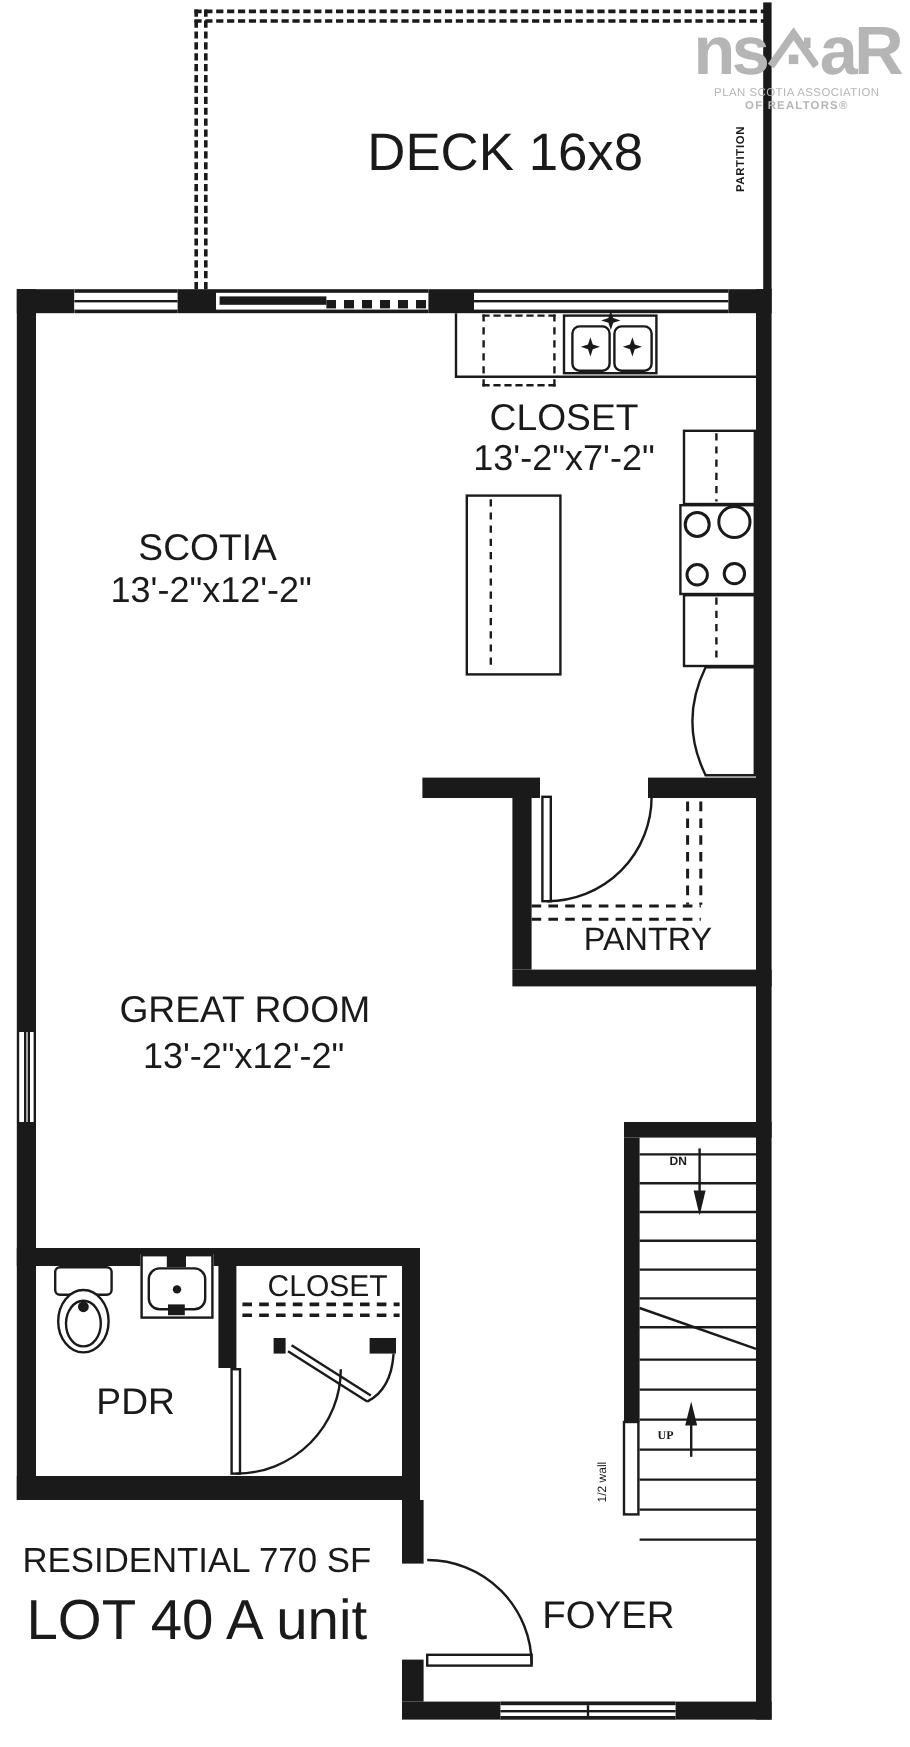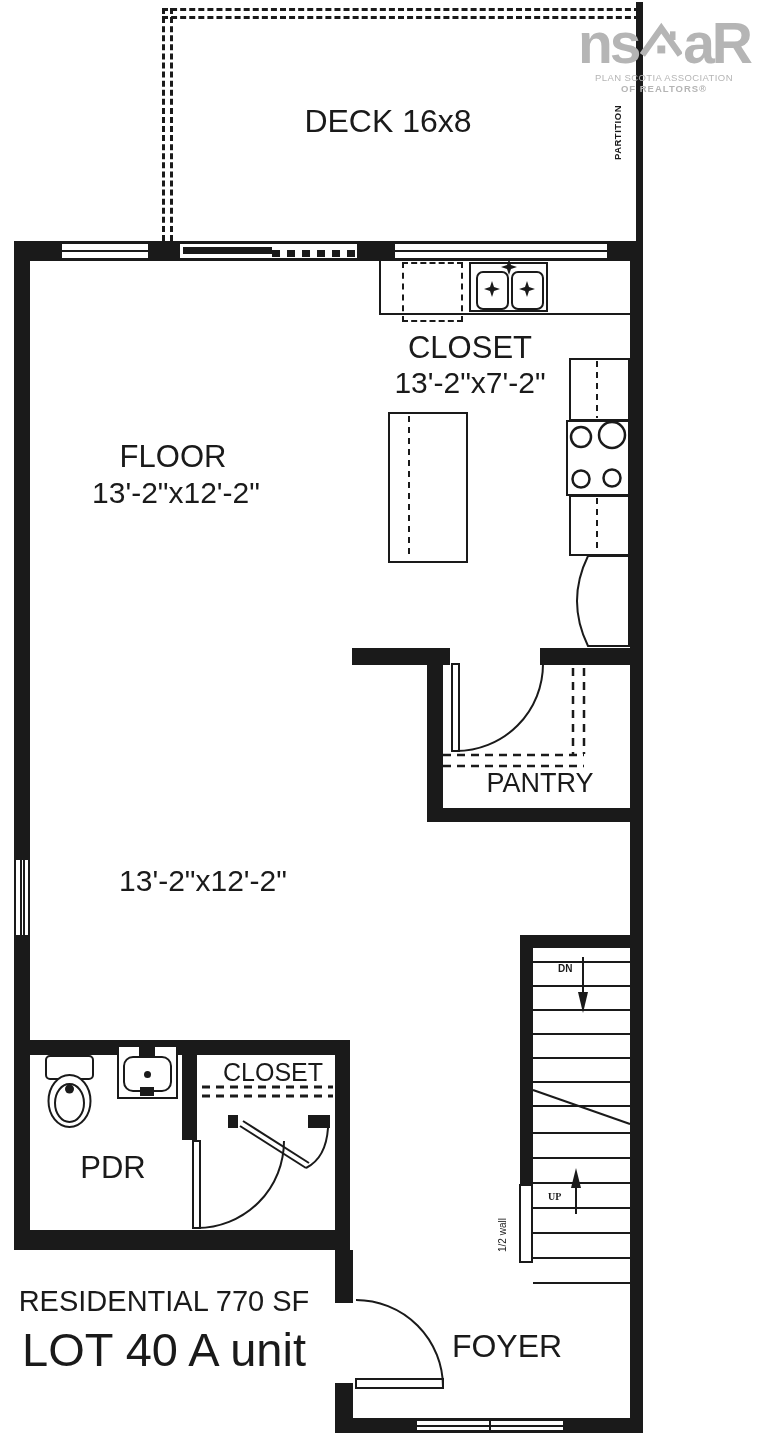--- a/index.html
+++ b/index.html
@@ -158,25 +158,26 @@
 
     <g fill="#1a1a1a" stroke="none">
       <polygon points="583,1013 578,992 588,992"></polygon>
       <polygon points="576,1168 571,1188 581,1188"></polygon>
       <path d="M492 281 l2,6 6,2 -6,2 -2,6 -2,-6 -6,-2 6,-2 z"></path>
       <path d="M527 281 l2,6 6,2 -6,2 -2,6 -2,-6 -6,-2 6,-2 z"></path>
       <path d="M509 259 l2,6 6,2 -6,2 -2,6 -2,-6 -6,-2 6,-2 z"></path>
     </g>
   </svg>
 
-  <div class="lbl" style="left:388px;top:103px;font-size:32px;">DECK 16x8</div>
+  <div class="lbl" style="left:421px;top:103px;font-size:44px;">DECK 16x8</div>
   <div class="lbl" style="left:470px;top:330px;font-size:31px;">CLOSET</div>
   <div class="lbl" style="left:470px;top:366px;font-size:30px;">13'-2"x7'-2"</div>
-  <div class="lbl" style="left:173px;top:439px;font-size:31px;">FLOOR</div>
+  <div class="lbl" style="left:173px;top:439px;font-size:31px;">SCOTIA</div>
   <div class="lbl" style="left:176px;top:476px;font-size:30px;">13'-2"x12'-2"</div>
+  <div class="lbl" style="left:204px;top:824px;font-size:31px;">GREAT ROOM</div>
   <div class="lbl" style="left:203px;top:864px;font-size:30px;">13'-2"x12'-2"</div>
   <div class="lbl" style="left:540px;top:768px;font-size:27px;">PANTRY</div>
   <div class="lbl" style="left:273px;top:1058px;font-size:25px;">CLOSET</div>
   <div class="lbl" style="left:113px;top:1150px;font-size:31px;">PDR</div>
   <div class="lbl" style="left:507px;top:1328px;font-size:32px;">FOYER</div>
 
   <div class="sm" style="left:558px;top:963px;font-size:10px;font-weight:bold;">DN</div>
   <div class="sm" style="left:548px;top:1191px;font-size:10px;font-weight:bold;font-family:Liberation Serif, serif;">UP</div>
   <div class="sm rot" style="left:497px;top:1252px;font-size:10px;">1/2 wall</div>
   <div class="sm rot" style="left:612px;top:160px;font-size:9.5px;font-weight:bold;letter-spacing:.5px;">PARTITION</div>

